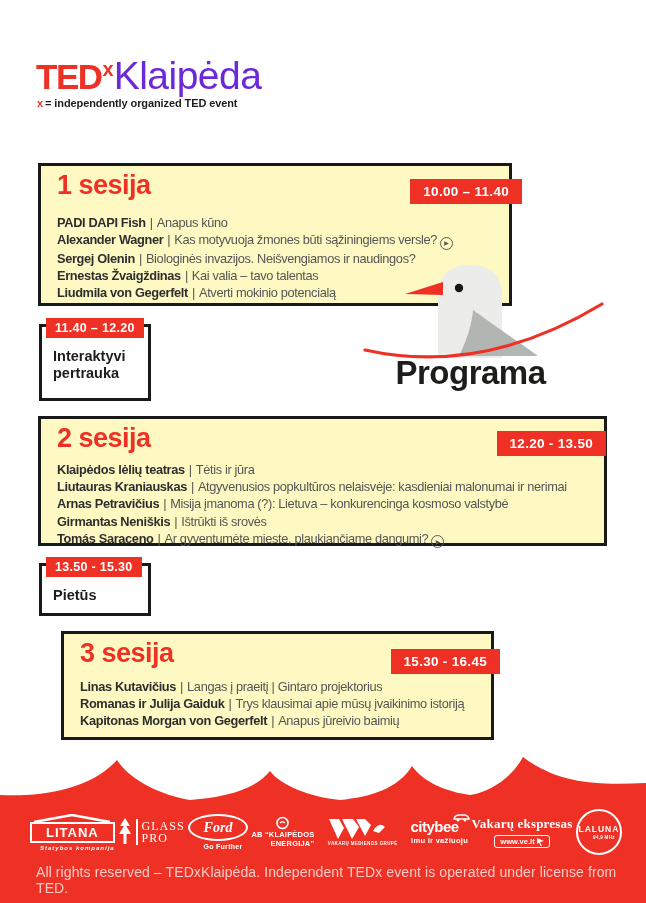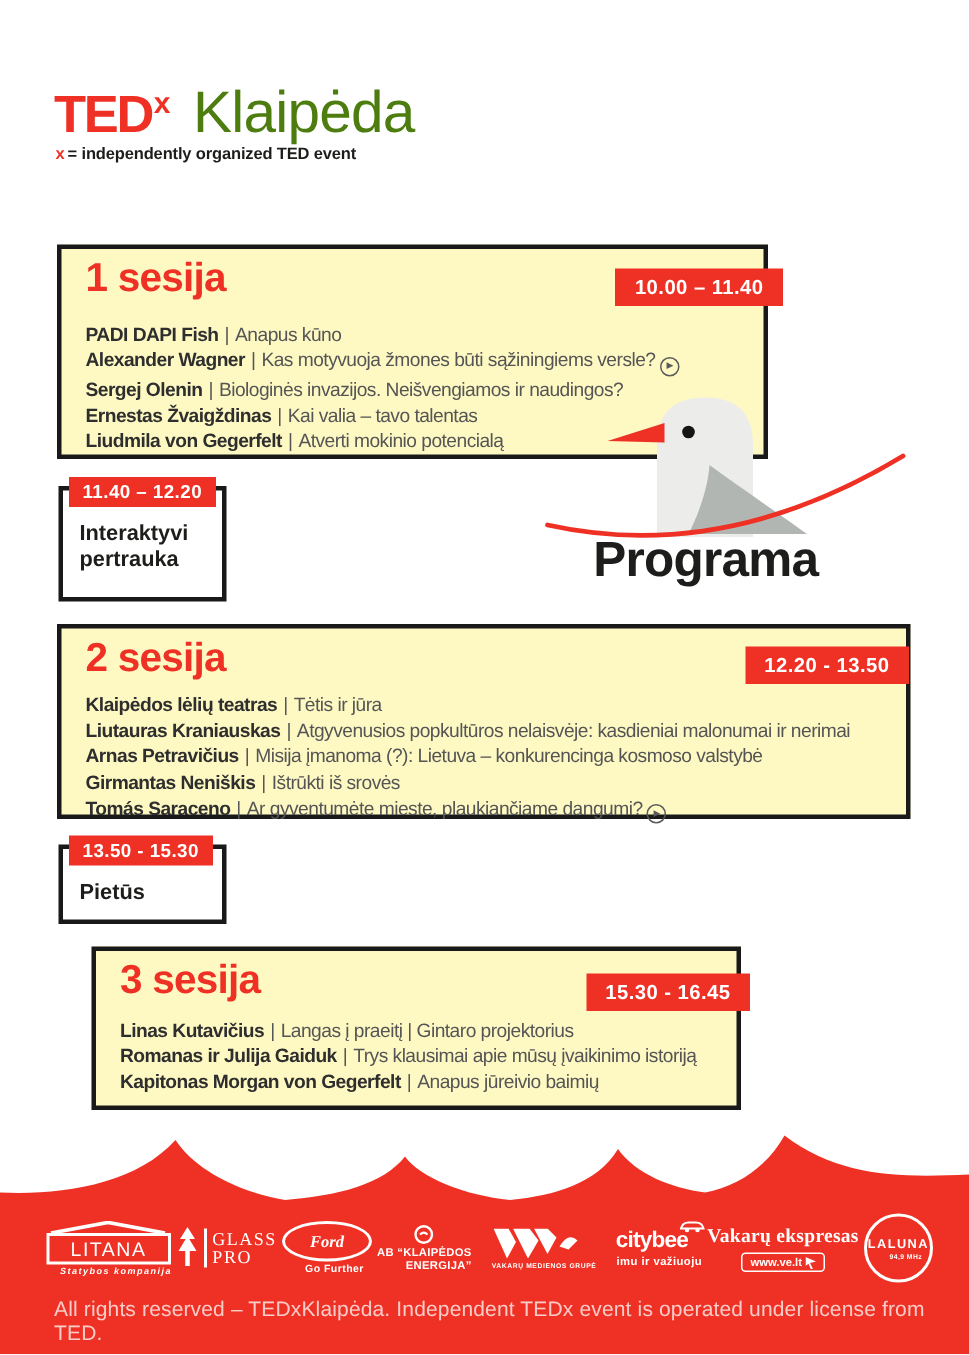--- a/index.html
+++ b/index.html
@@ -3,21 +3,21 @@
 <meta charset="utf-8">
 <style>
   html,body{margin:0;padding:0;background:#fff;}
   .page{position:relative;width:646px;height:903px;background:#fff;overflow:hidden;
         font-family:"Liberation Sans",sans-serif;color:#222;}
 
   
   .brand{position:absolute;left:36px;top:54px;white-space:nowrap;}
   .brand .ted{font-size:35px;font-weight:bold;color:#ee3124;letter-spacing:-1.5px;margin-top:48px;}
   .brand .tedx{font-size:20px;font-weight:bold;color:#ee3124;position:relative;top:-13px;margin-left:1px;}
-  .brand .city{font-size:39px;color:#4d7c0f;margin-left:15px;letter-spacing:-0.5px;}
+  .brand .city{font-size:39px;color:#6d28d9;margin-left:0;letter-spacing:-0.5px;}
   .tagline{position:absolute;left:37px;top:97px;font-size:11px;font-weight:bold;color:#1d1d1b;letter-spacing:-0.1px;}
   .tagline .tx{color:#ee3124;margin-right:2px;}
 
   
   .sbox{position:absolute;border:3px solid #191919;background:#fef9c3;}
   .s1{left:38px;top:163px;width:468px;height:137px;}
   .s2{left:38px;top:416px;width:563px;height:124px;}
   .s3{left:38px;top:631px;width:427px;height:103px;margin-left:23px;}
   .stitle{position:absolute;left:16px;top:4px;font-size:27px;font-weight:bold;color:#ee3124;letter-spacing:-0.5px;}
   .badge{position:absolute;background:#ee3124;color:#fff;font-weight:bold;font-size:13.5px;
@@ -49,30 +49,30 @@
             font-size:33px;font-weight:bold;color:#1d1d1b;letter-spacing:-0.5px;}
 
   
   .footer{position:absolute;left:0;top:745px;width:646px;height:158px;}
   .footer svg.wave{position:absolute;left:0;top:0;}
   .sponsors{position:absolute;left:30px;right:24px;top:64px;display:flex;
             align-items:center;justify-content:space-between;color:#fff;z-index:2;}
   .sp{display:flex;flex-direction:column;align-items:center;text-align:center;}
   .sub{font-size:7px;font-weight:bold;margin-top:2px;letter-spacing:0.3px;padding-left:10px;}
   
-  .house-box{border:2px solid #fff;padding:0 14px;font-size:13px;font-weight:normal;letter-spacing:1px;line-height:17px;}
+  .house-box{border:2px solid #fff;padding:0 14px;font-size:13px;font-weight:bold;letter-spacing:1px;line-height:17px;}
   .litana .sub{font-style:italic;font-size:6px;letter-spacing:1px;}
   
   .glass{flex-direction:row;gap:4px;}
   .glass .bar{width:1.5px;height:26px;background:#fff;}
   .glass .col{display:flex;flex-direction:column;align-items:flex-start;
               font-family:"Liberation Serif",serif;font-size:12px;letter-spacing:1px;line-height:12px;}
   
   .oval{width:56px;height:23px;border:2px solid #fff;border-radius:50%;display:flex;align-items:center;justify-content:center;
-        font-family:"Liberation Serif",serif;font-style:italic;font-weight:bold;font-size:11px;text-align:right;}
+        font-family:"Liberation Serif",serif;font-style:italic;font-weight:bold;font-size:14px;text-align:right;}
   
   .energ .lines{font-size:7.5px;font-weight:bold;line-height:9px;letter-spacing:0.2px;text-align:right;}
   
   .vmg .sub{font-size:4.5px;letter-spacing:0.4px;}
   
   .cb{position:relative;}
   .cb .name{font-size:15px;font-weight:bold;letter-spacing:-0.5px;line-height:14px;}
   .cb .car{position:absolute;right:-2px;top:-7px;}
   .cb .sub{font-size:7.5px;}
   

